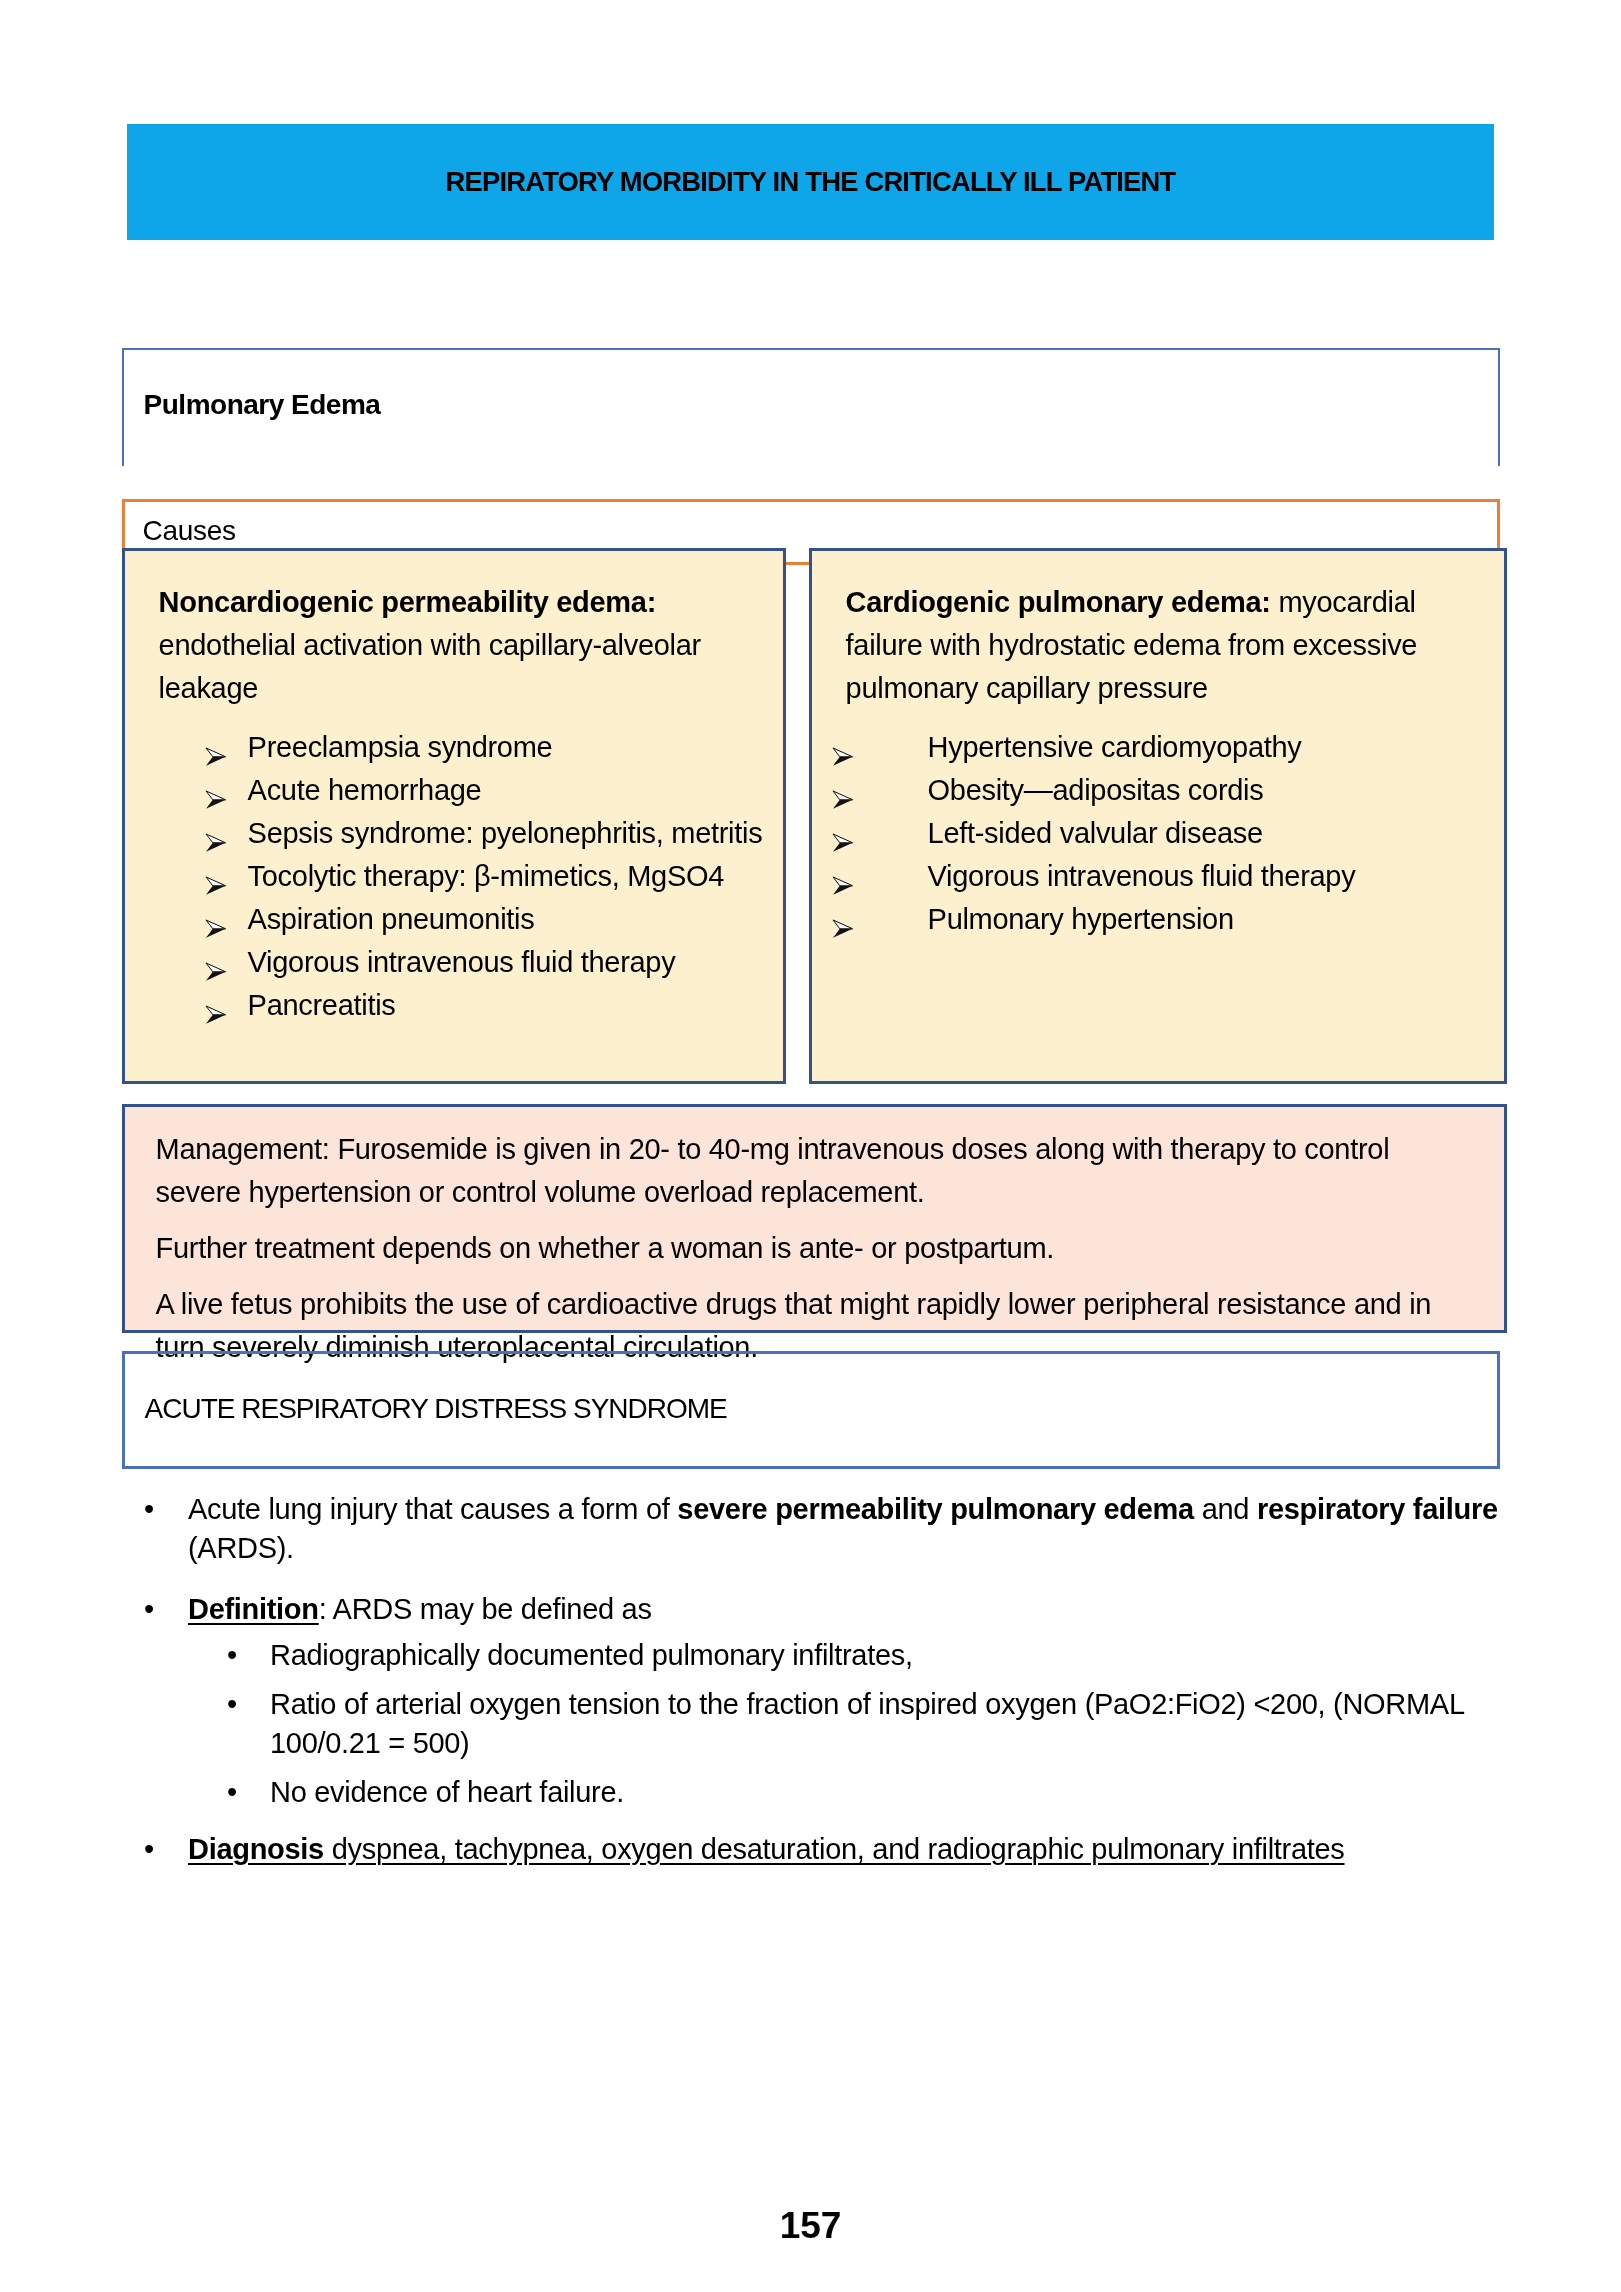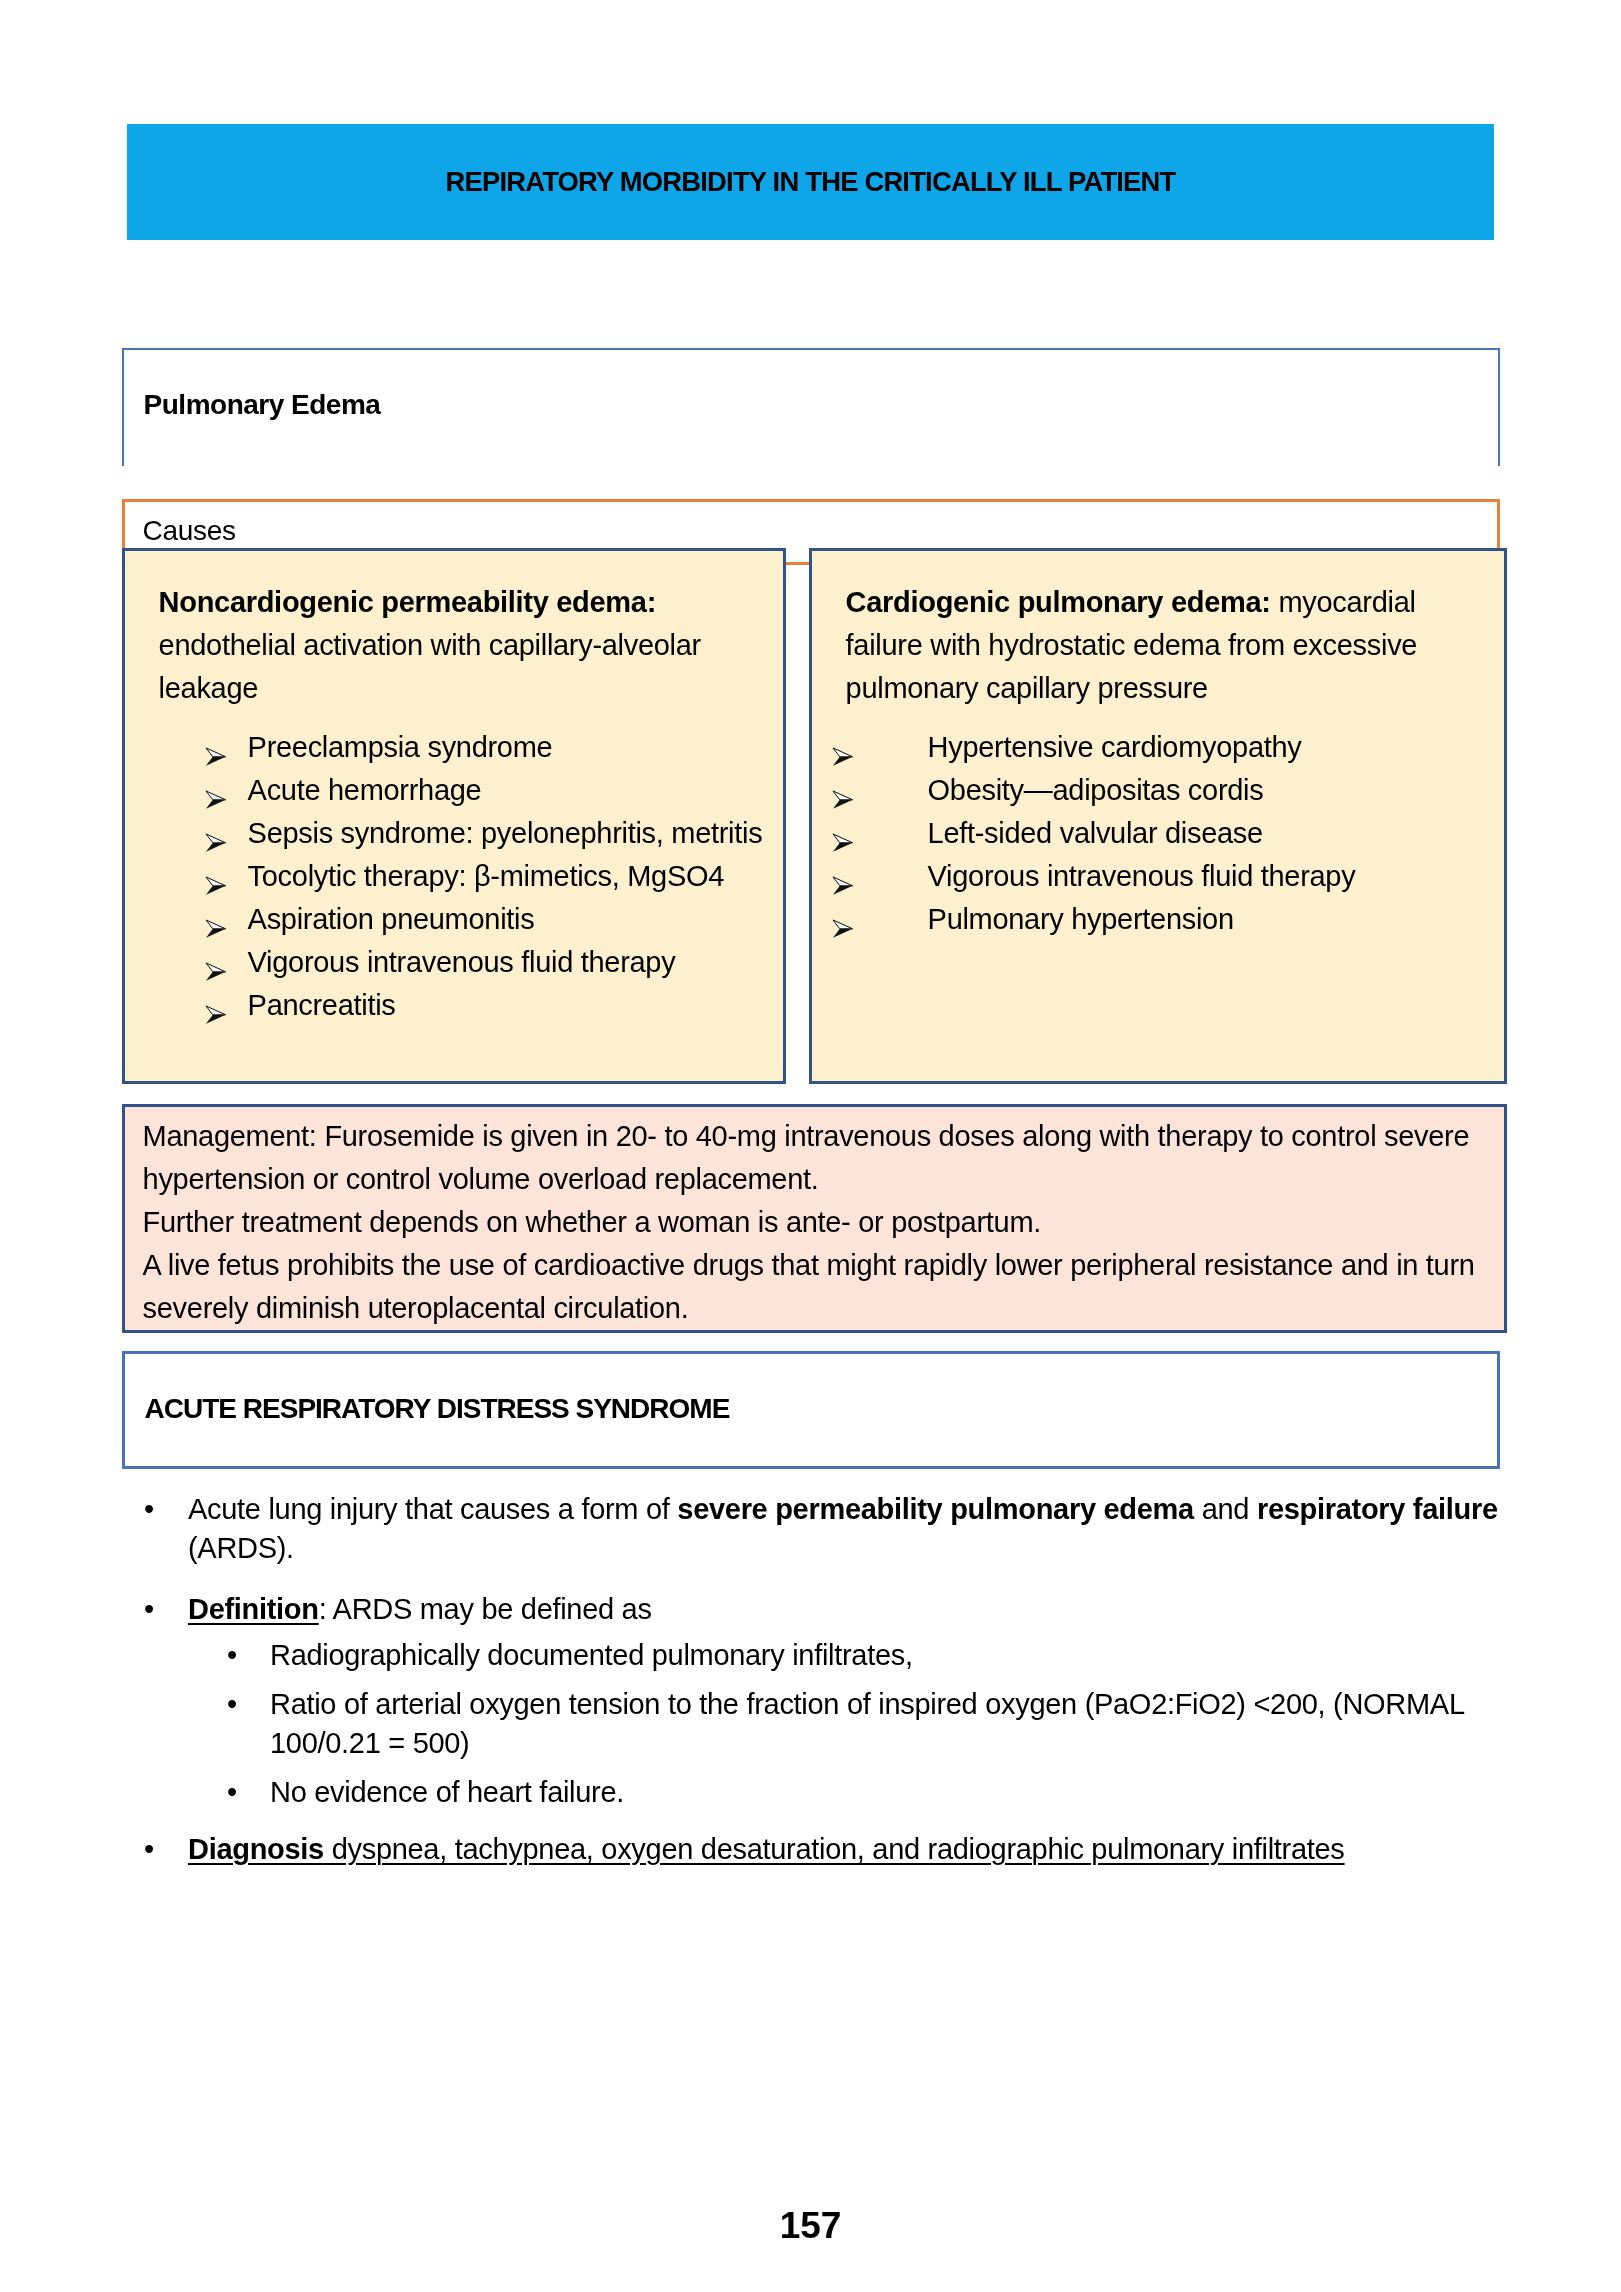--- a/index.html
+++ b/index.html
@@ -18,23 +18,23 @@
   .cbox.right { left:809px; width:698px; }
   .cbox p { margin:16px; font-size:29px; line-height:43px; letter-spacing:-0.3px; }
   .cbox ul { list-style:none; margin:0; padding:0; }
   .cbox li { font-size:29px; line-height:43px; position:relative; letter-spacing:-0.3px; }
   .cbox.left li { padding-left:105px; }
   .cbox.right li { padding-left:98px; }
   .arrow { position:absolute; top:10.8px; width:21.6px; height:21.6px; }
   .cbox.left .arrow { left:62px; }
   .cbox.right .arrow { left:2px; }
   .mgmt { left:122px; top:1104px; width:1385px; height:229px; background:#fce4d8; border:3.4px solid #34528a; padding:7.8px 17.6px; }
-  .mgmt p { margin:0; font-size:29px; line-height:43px; letter-spacing:-0.3px; }
+  .mgmt p { margin:13px; font-size:29px; line-height:43px; letter-spacing:-0.3px; }
   .ards-box { left:122px; top:1351px; width:1378px; height:118px; border:3.4px solid #4a72b8; }
-  .ards-box span { position:absolute; left:19.6px; top:39px; font-weight:bold; font-size:28px; letter-spacing:-1px; }
+  .ards-box span { position:absolute; left:19.6px; top:39px; font-weight:normal; font-size:28px; letter-spacing:-1px; }
   .bullets { left:137px; top:1490px; width:1372px; }
   .b1 { position:relative; padding-left:51px; font-size:29px; line-height:39px; letter-spacing:-0.3px; margin-bottom:21.6px; }
   .b1 .dot, .b2 .dot { position:absolute; left:6.9px; top:0; }
   .b2 { position:relative; padding-left:133px; font-size:29px; line-height:39px; letter-spacing:-0.3px; margin-bottom:9.8px; }
   .b2 .dot { left:90px; }
   .sublist { margin-top:11.8px; }
   .u { text-decoration:underline; text-decoration-thickness:2px; text-underline-offset:3.9px; }
   .page-num { left:0; width:1621px; top:2205px; text-align:center; font-weight:bold; font-size:37px; }
 </style>
 </head>

